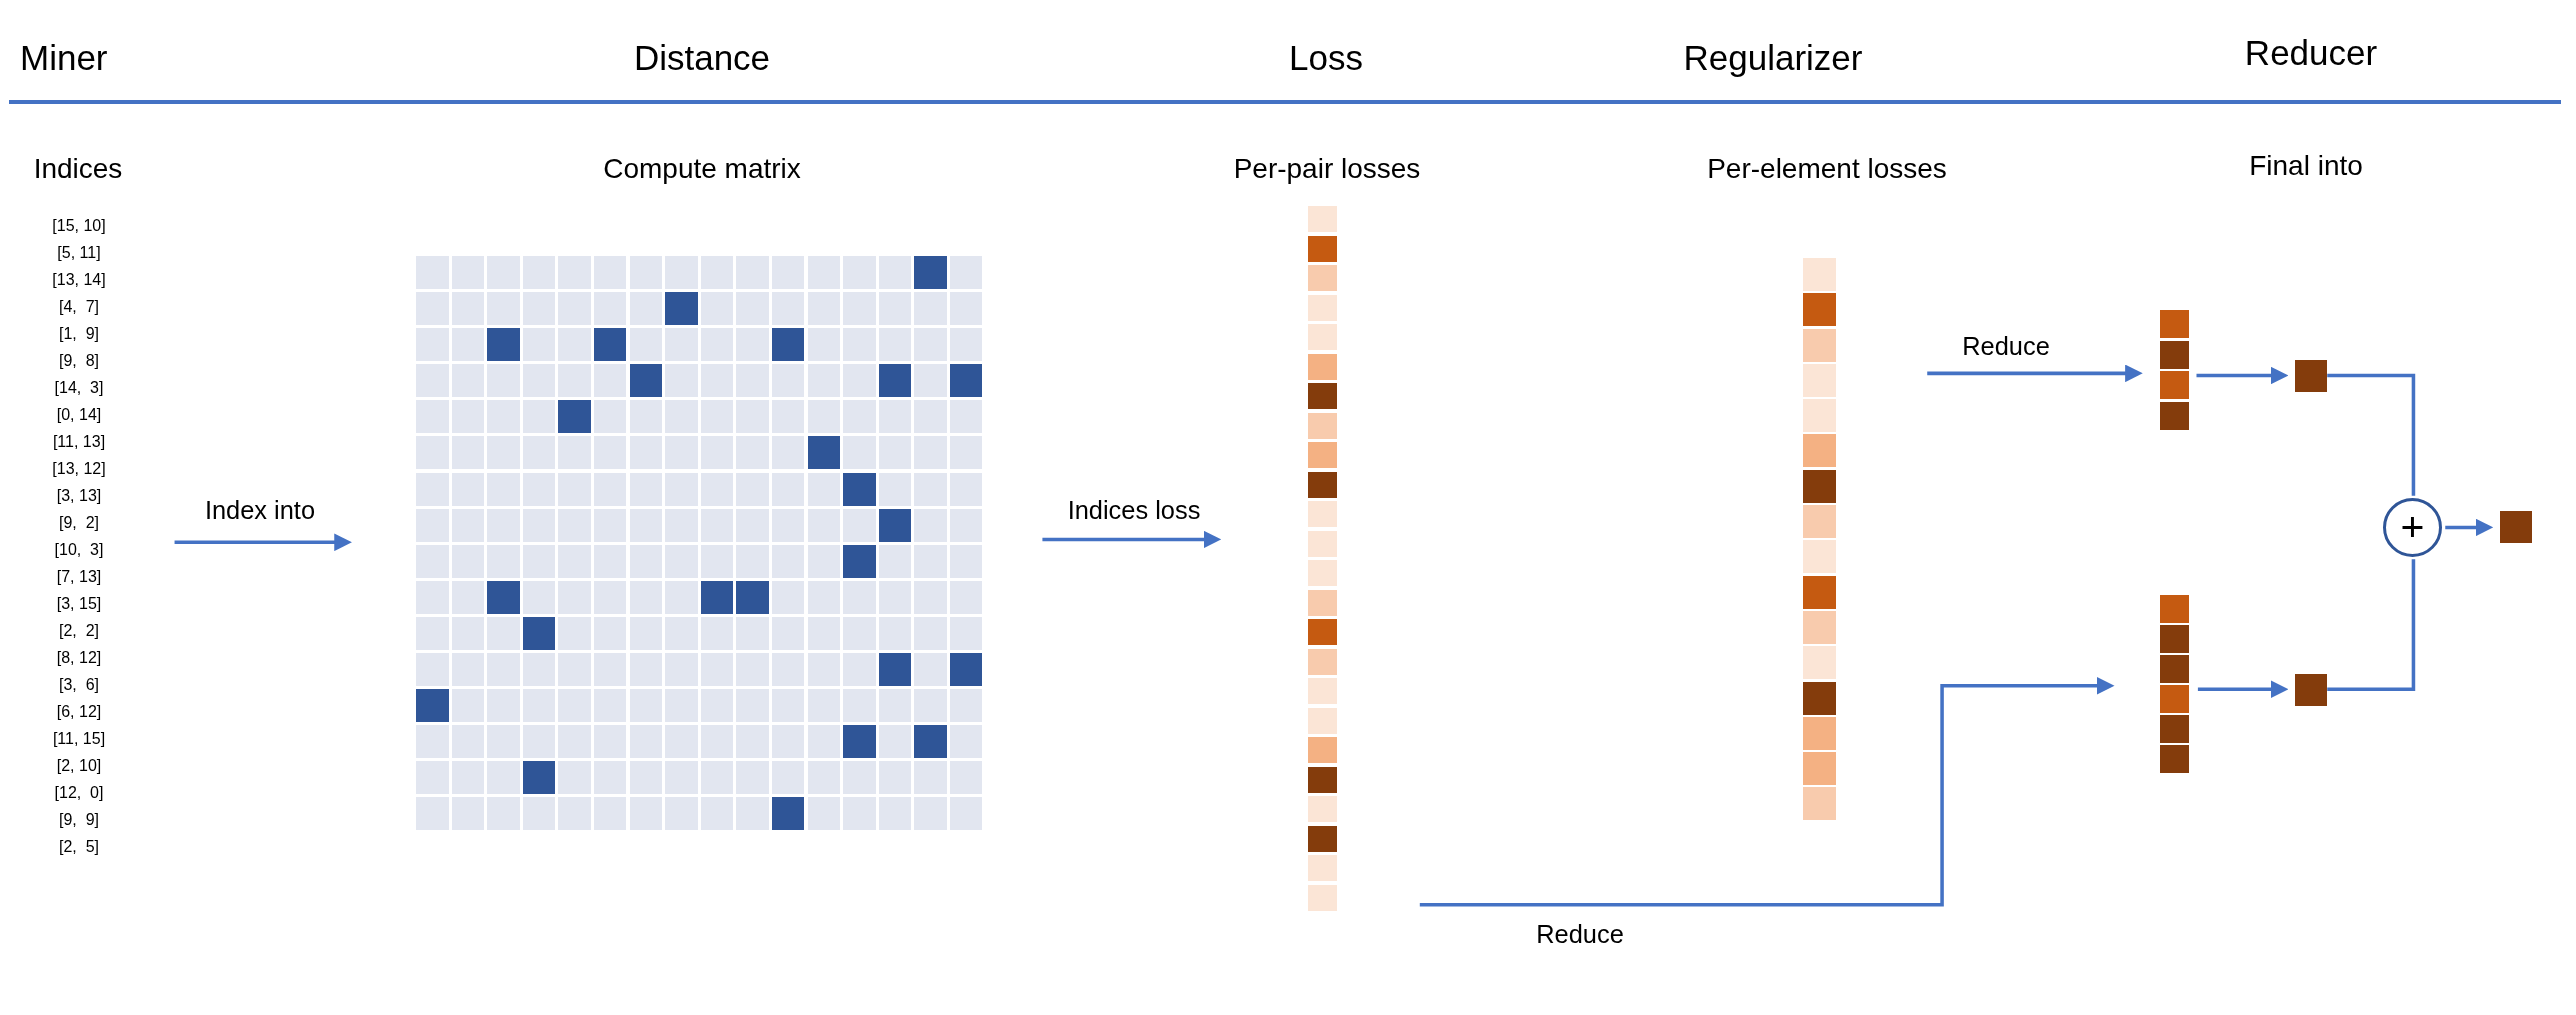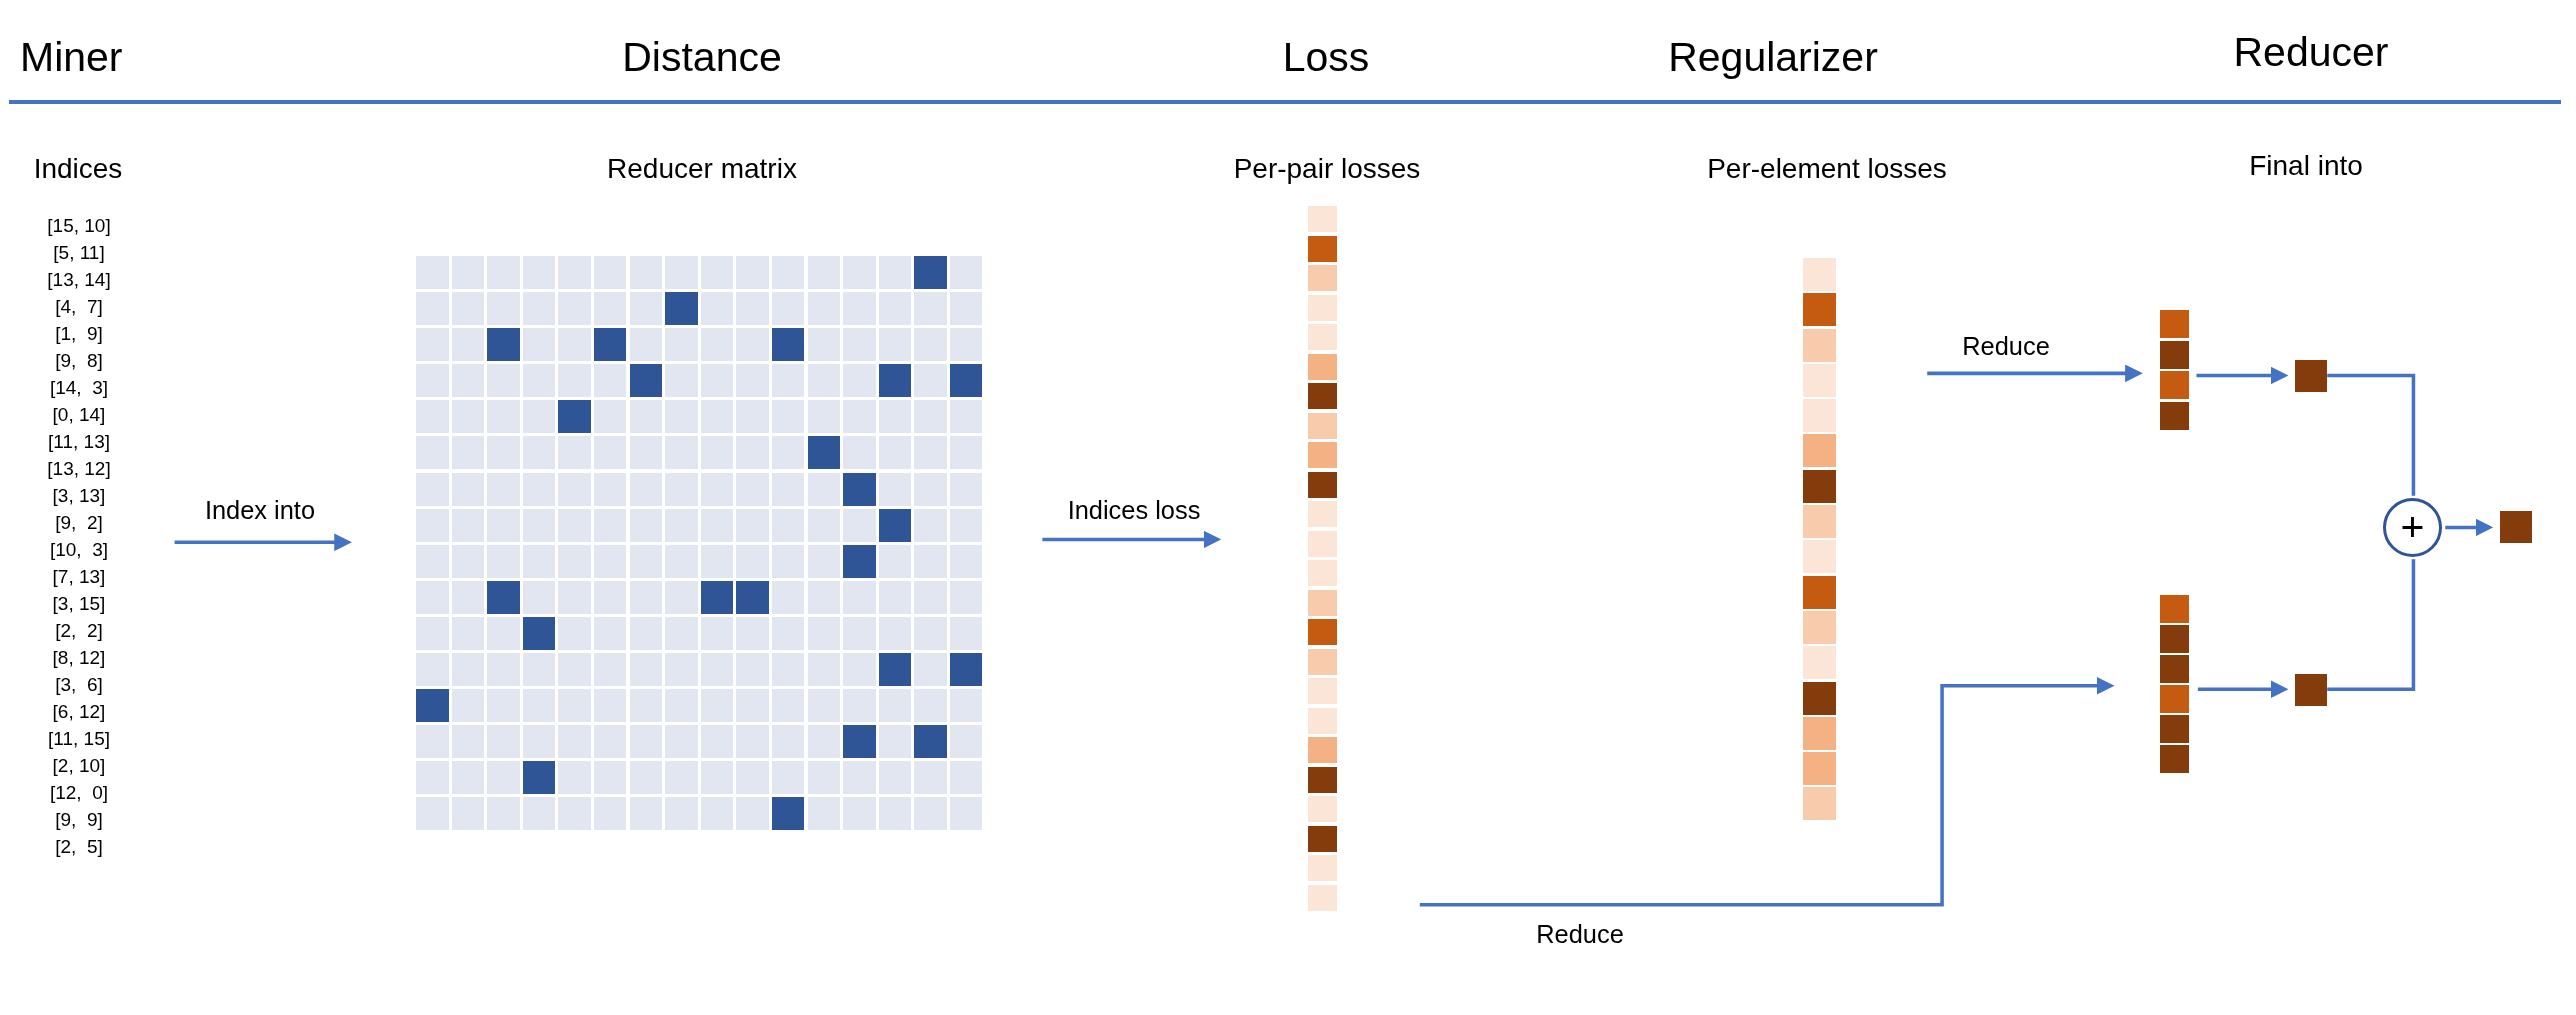--- a/index.html
+++ b/index.html
@@ -1,24 +1,24 @@
 <!DOCTYPE html>
 <html style="font-size:11.3px"><head>
 <meta charset="utf-8">
 <style>
   html,body{margin:0;padding:0;background:#fff;}
   .canvas{position:relative;width:2576px;height:1016px;background:#fff;overflow:hidden;
           font-family:"Liberation Sans",sans-serif;color:#000;}
   .ctr{transform:translateX(-50%);text-align:center;}
-  .hdr{position:absolute;top:37px;font-size:41px;line-height:41px;white-space:nowrap;}
+  .hdr{position:absolute;top:37px;font-size:35px;line-height:41px;white-space:nowrap;}
   .sub{position:absolute;top:153px;font-size:28px;line-height:32.5px;white-space:nowrap;}
   .flabel{position:absolute;font-size:25.4px;line-height:30px;white-space:nowrap;}
   .rule{position:absolute;left:8.5px;top:100px;width:2552px;height:3.5px;background:#4472C4;}
   .indices{position:absolute;left:79px;top:212px;transform:translateX(-50%);
-           font-size:19px;text-align:center;}
+           font-size:16px;text-align:center;}
   .index-item{line-height:27px;white-space:pre;}
   .matrix{position:absolute;left:416px;top:256px;display:grid;
           grid-template-columns:repeat(16,32.5px);grid-auto-rows:33px;gap:3.1px;}
   .matrix-cell{width:32.5px;height:33px;}
   .strip{position:absolute;display:flex;flex-direction:column;}
   .per-pair{left:1308px;top:206px;gap:3.5px;}
   .per-pair .strip-cell{width:29px;height:26px;}
   .per-element{left:1803px;top:258px;gap:2.3px;}
   .per-element .strip-cell{width:33px;height:33px;}
   .stack-upper{left:2160px;top:310px;gap:2.5px;}
@@ -58,21 +58,21 @@
 
   <div class="hdr" style="left:20px">Miner</div>
   <div class="hdr ctr" style="left:702px">Distance</div>
   <div class="hdr ctr" style="left:1326px">Loss</div>
   <div class="hdr ctr" style="left:1773px">Regularizer</div>
   <div class="hdr ctr" style="left:2311px;top:32px">Reducer</div>
 
   <div class="rule"></div>
 
   <div class="sub ctr" style="left:78px">Indices</div>
-  <div class="sub ctr" style="left:702px">Reducer matrix</div>
+  <div class="sub ctr" style="left:702px">Compute matrix</div>
   <div class="sub ctr" style="left:1327px">Per-pair losses</div>
   <div class="sub ctr" style="left:1827px">Per-element losses</div>
   <div class="sub ctr" style="left:2306px;top:150px">Final into</div>
 
   <div class="indices layer2">
       <div class="index-item">[15, 10]</div>
       <div class="index-item">[5, 11]</div>
       <div class="index-item">[13, 14]</div>
       <div class="index-item">[4,  7]</div>
       <div class="index-item">[1,  9]</div>

